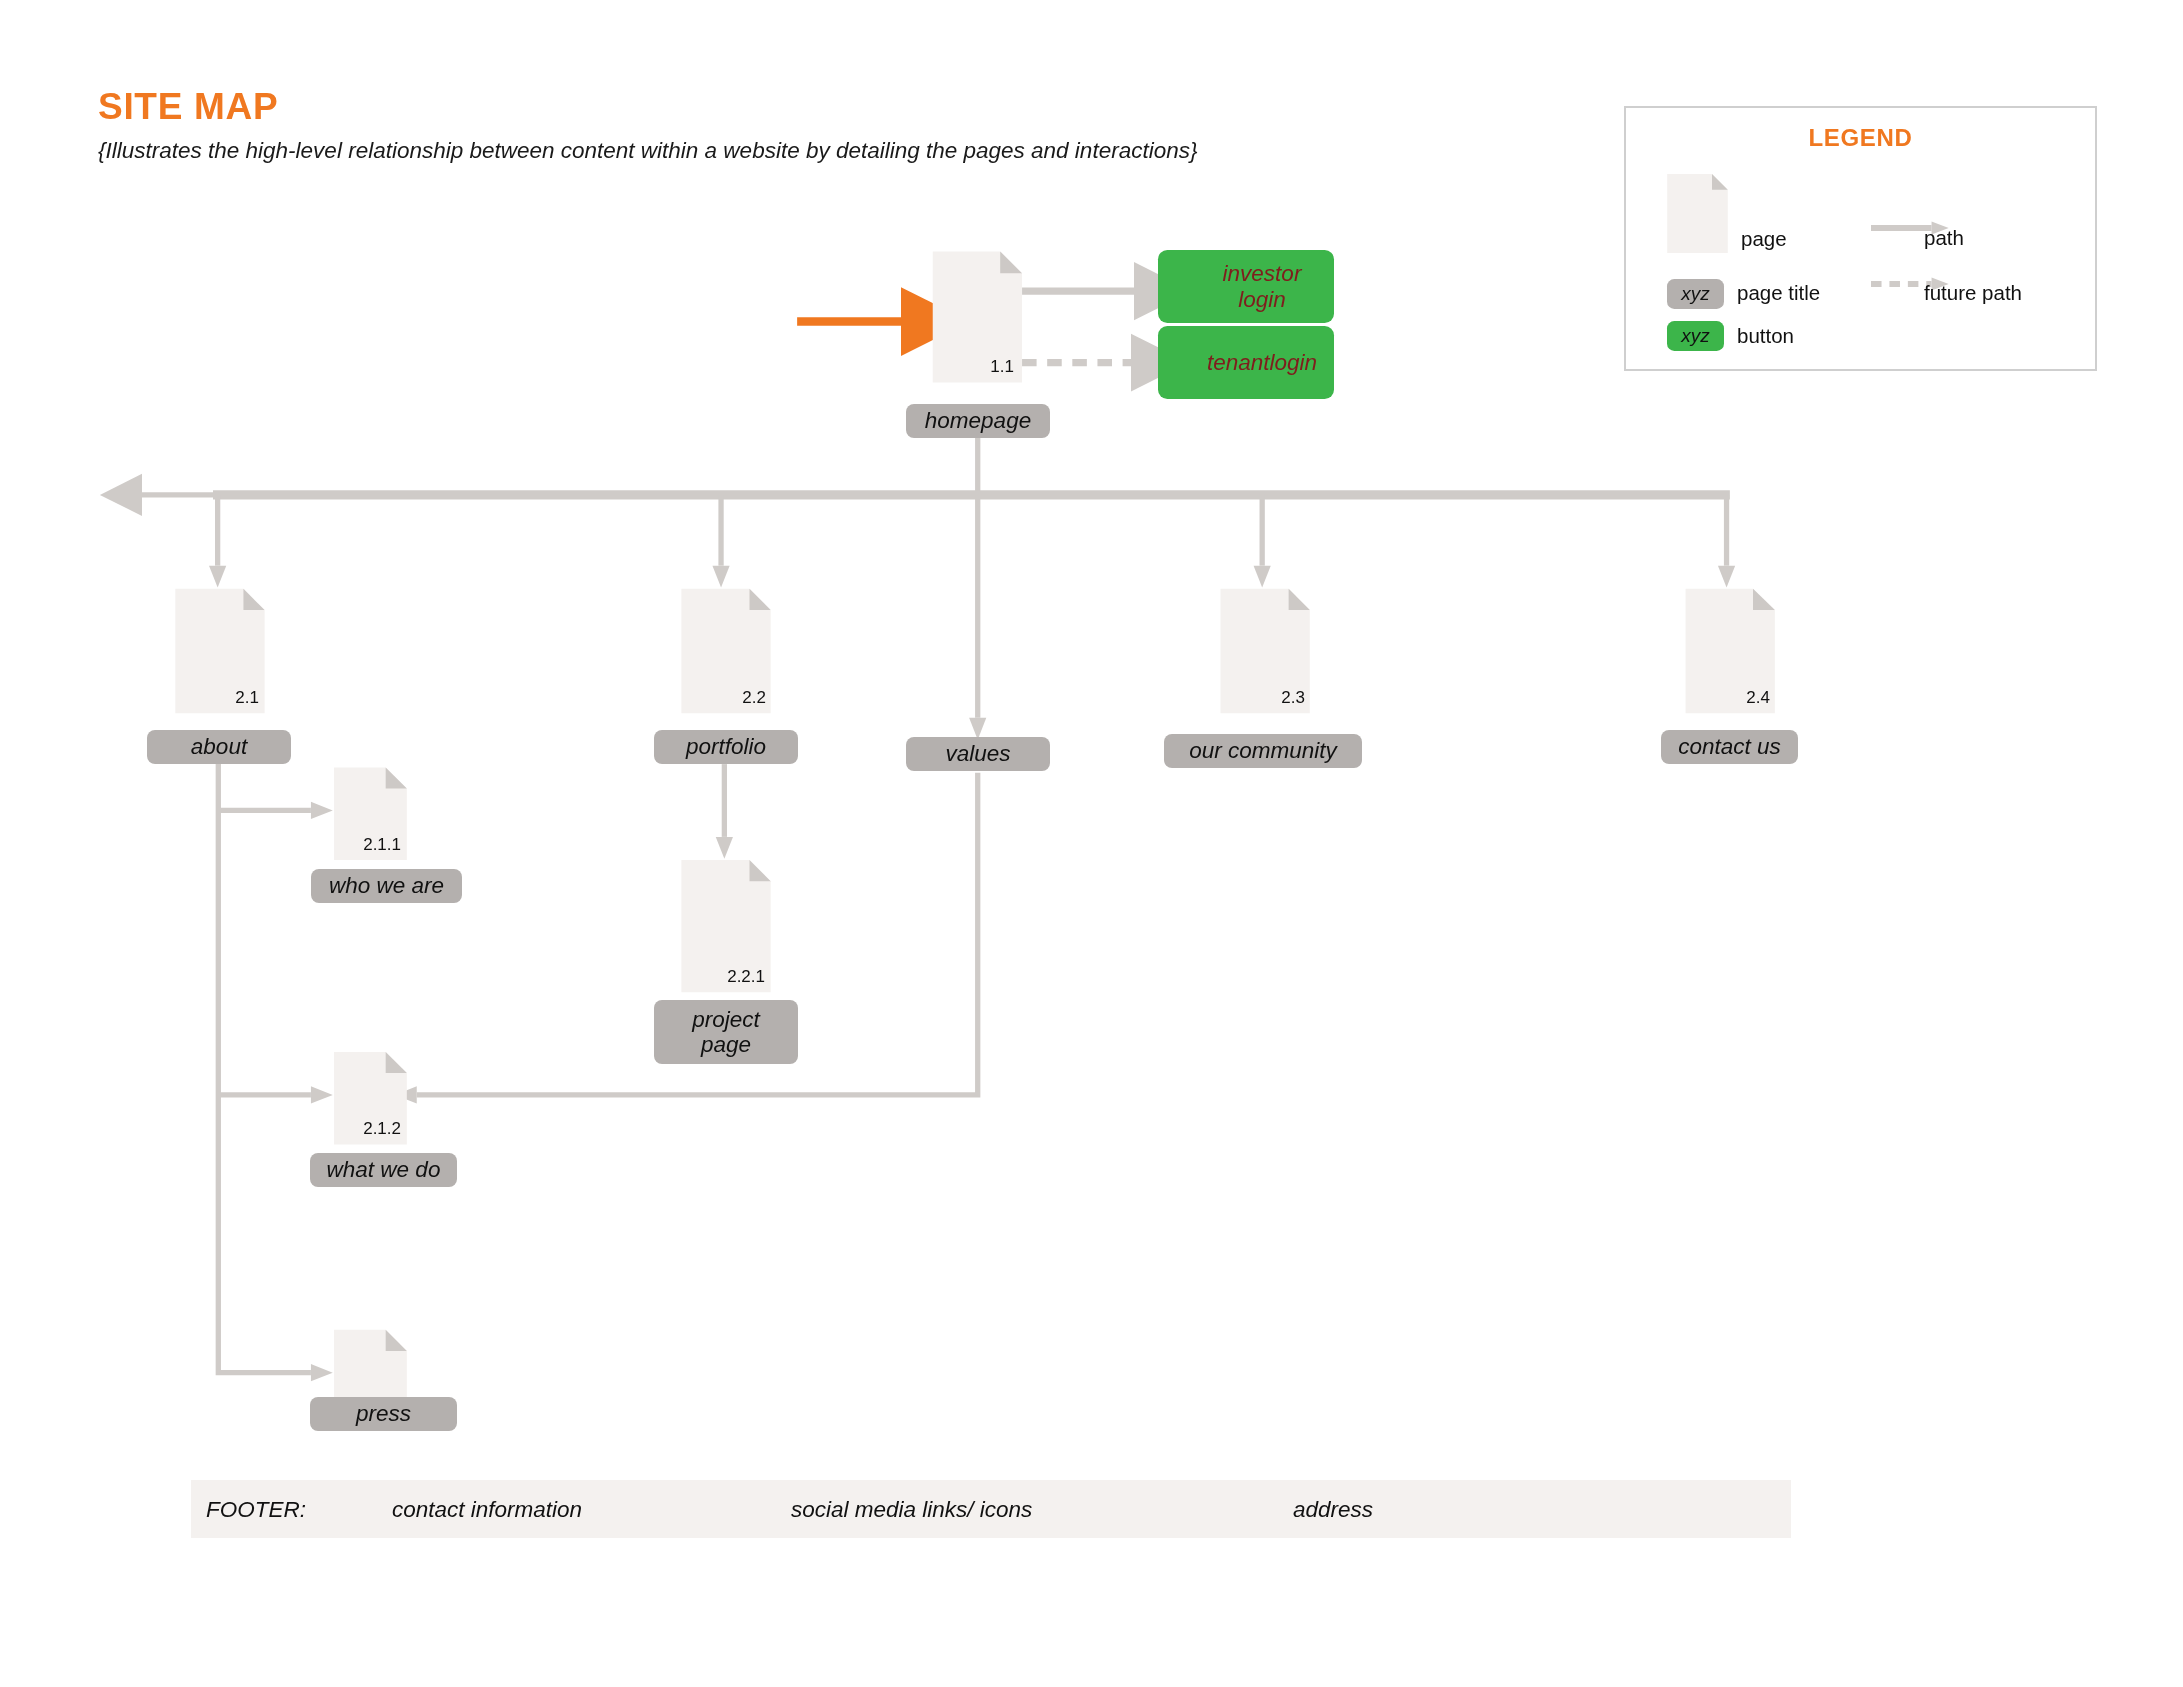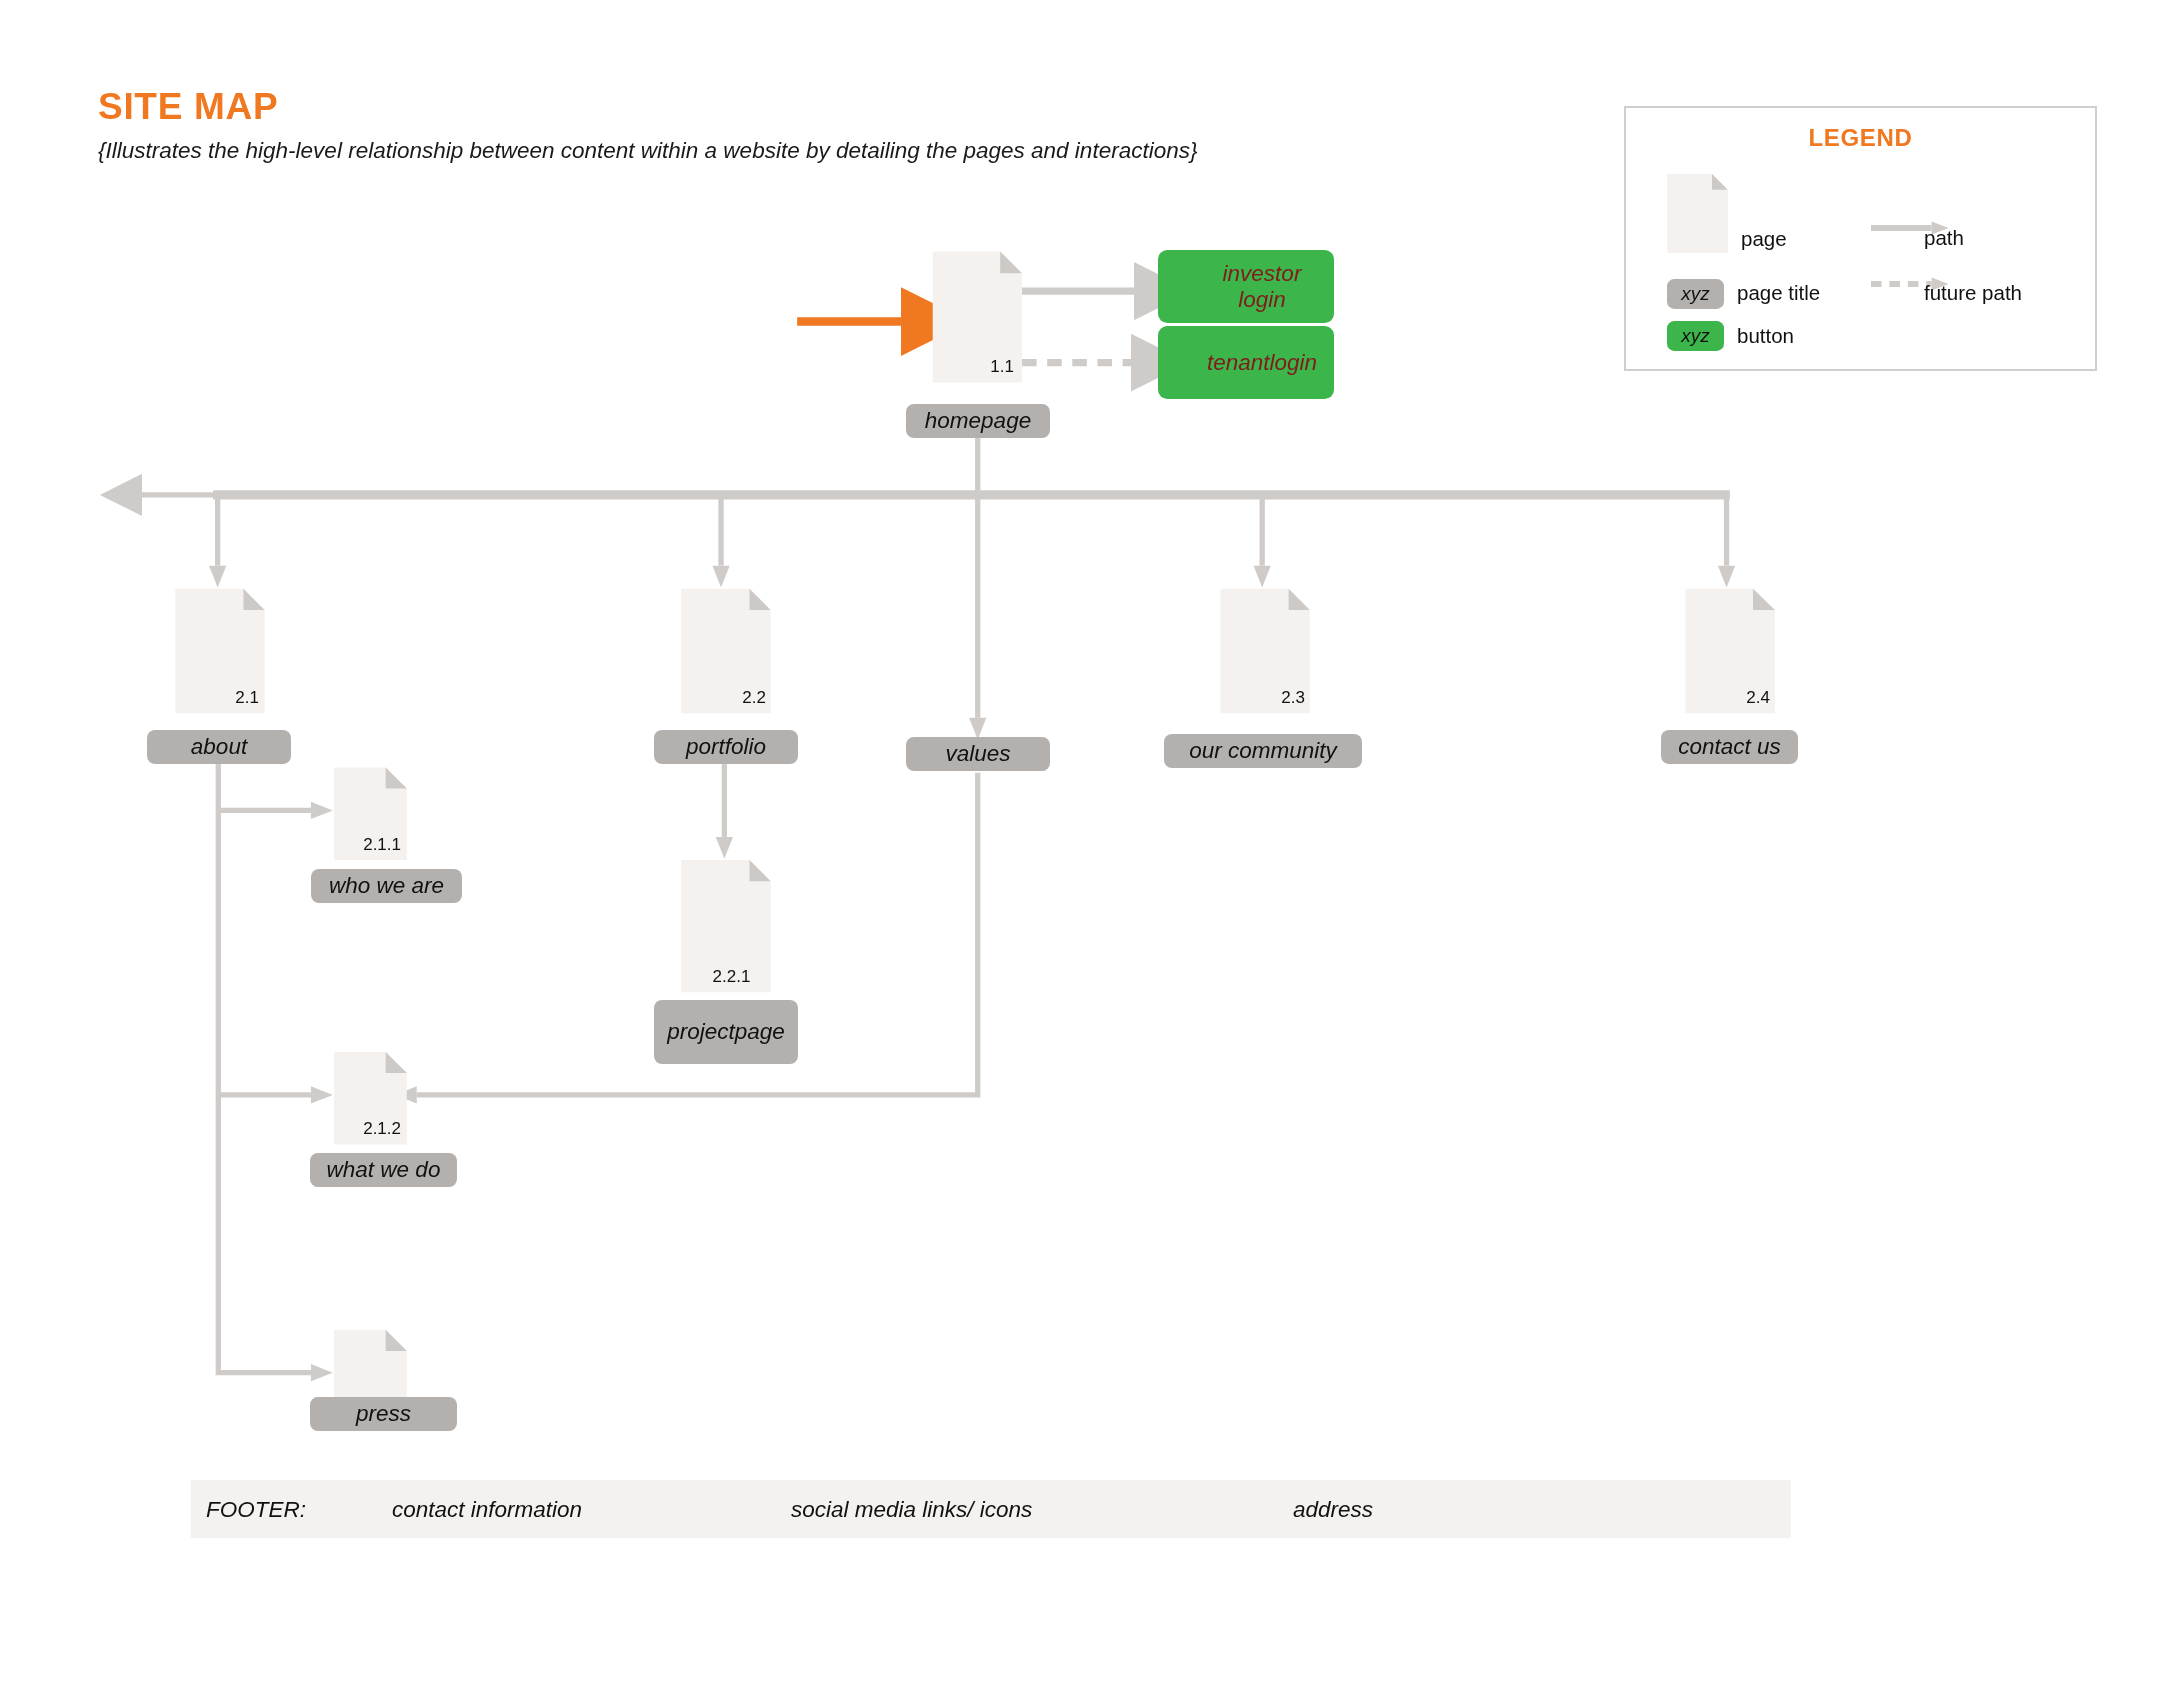--- a/index.html
+++ b/index.html
@@ -234,21 +234,21 @@
 
 
   <div class="pagenum" style="left:953px;top:357px;width:61px;">1.1</div>
   <div class="pagenum" style="left:198px;top:688px;width:61px;">2.1</div>
   <div class="pagenum" style="left:705px;top:688px;width:61px;">2.2</div>
   <div class="pagenum" style="left:1244px;top:688px;width:61px;">2.3</div>
   <div class="pagenum" style="left:1709px;top:688px;width:61px;">2.4</div>
   <div class="pagenum" style="left:337px;top:835px;width:64px;">2.1.1</div>
   <div class="pagenum" style="left:337px;top:1119px;width:64px;">2.1.2</div>
   <div class="pagenum" style="left:337px;top:1397px;width:64px;">2.1.3</div>
-  <div class="pagenum" style="left:698px;top:967px;width:67px;text-align:center;">2.2.1</div>
+  <div class="pagenum" style="left:698px;top:967px;width:67px;">2.2.1</div>
 
   <div class="greenbtn" style="left:1158px;top:250px;width:144px;height:73px;flex-direction:column;">
     <span>investor</span>
     <span>login</span>
   </div>
   <div class="greenbtn" style="left:1158px;top:326px;width:144px;height:73px;flex-direction:row;">
     <span>tenant</span>
     <span>login</span>
   </div>
 
@@ -263,21 +263,21 @@
   <div class="pill" style="left:1164px;top:734px;width:198px;height:34px;">our community</div>
 
   <div class="pill" style="left:1661px;top:730px;width:137px;height:34px;">contact us</div>
 
   <div class="pill" style="left:311px;top:869px;width:151px;height:34px;">who we are</div>
 
   <div class="pill" style="left:310px;top:1153px;width:147px;height:34px;">what we do</div>
 
   <div class="pill" style="left:310px;top:1397px;width:147px;height:34px;">press</div>
 
-  <div class="pill two-line" style="left:654px;top:1000px;width:144px;height:64px;flex-direction:row;">
+  <div class="pill two-line" style="left:654px;top:1000px;width:144px;height:64px;flex-direction:column;">
     <span>project</span>
     <span>page</span>
   </div>
 
   <div id="footer"></div>
   <div class="f-txt" id="f-label">FOOTER:</div>
   <div class="f-txt" id="f-contact">contact information</div>
   <div class="f-txt" id="f-social">social media links/ icons</div>
   <div class="f-txt" id="f-address">address</div>
 

